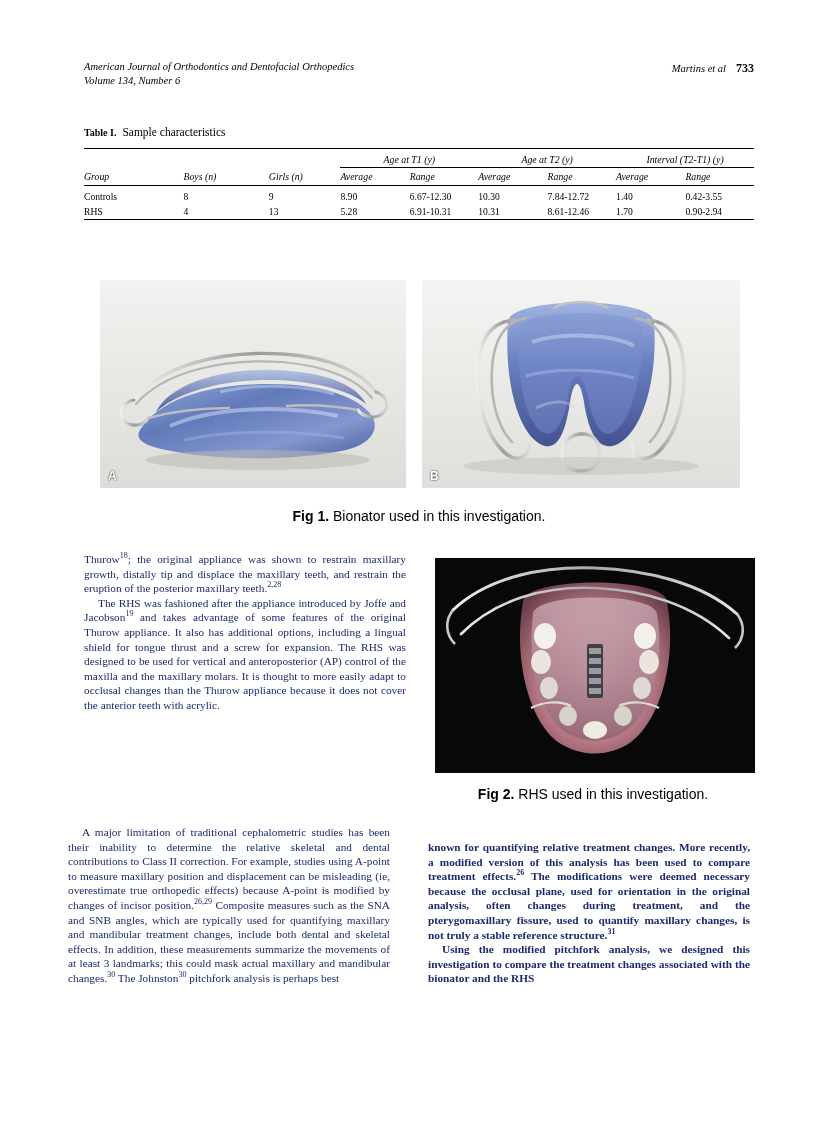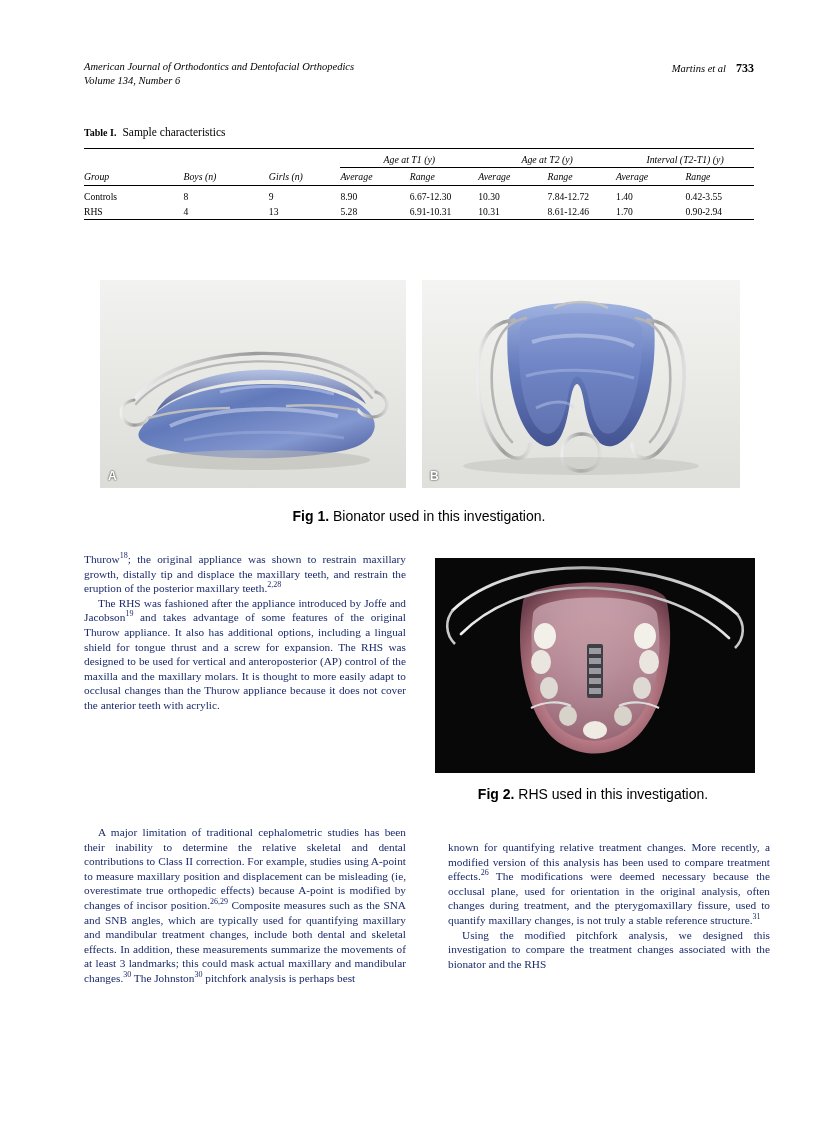--- a/index.html
+++ b/index.html
@@ -154,28 +154,29 @@
     color: #1b2a6b;
   }
   .col p { margin: 0; text-indent: 14px; }
   .col p.noindent { text-indent: 0; }
   #col-left-top {
     left: 84px;
     top: 552px;
     width: 322px;
   }
   #col-left-bottom {
-    left: 84px;
+    left: 68px;
     top: 825px;
     width: 322px;
   }
   #col-right-bottom {
-    left: 448px;
+    left: 428px;
     top: 840px;
     width: 322px;
+    font-weight: bold;
   }
   sup { font-size: 8px; vertical-align: super; line-height: 0; }
   
   .fig2-wrap {
     position: absolute;
     left: 435px;
     top: 558px;
     width: 320px;
     height: 215px;
     background: #0b0a0c;

